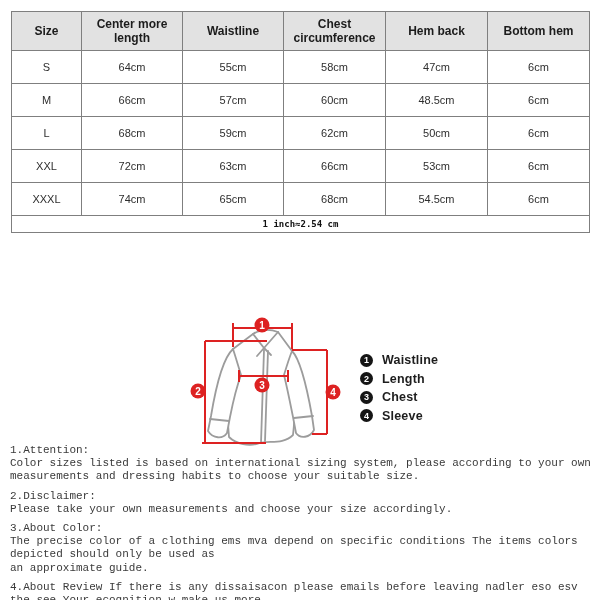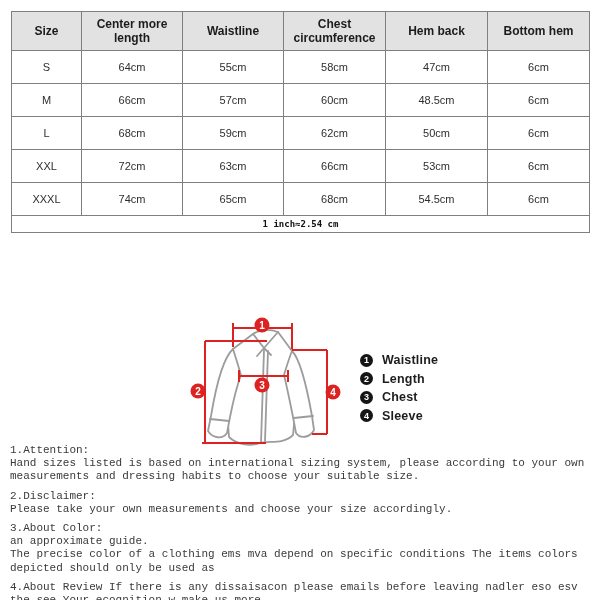--- a/index.html
+++ b/index.html
@@ -154,30 +154,30 @@
     </div>
     <div class="legend-row">
       <span class="legend-dot">4</span>
       <span class="legend-label">Sleeve</span>
     </div>
   </div>
 
   <div id="notes">
     <div class="note-section">
       <div class="note-title">1.Attention:</div>
-      <div class="note-line">Hand sizes listed is based on international sizing system, please according to your own measurements and dressing habits to choose your suitable size.</div>
+      <div class="note-line">Color sizes listed is based on international sizing system, please according to your own measurements and dressing habits to choose your suitable size.</div>
     </div>
     <div class="note-section">
       <div class="note-title">2.Disclaimer:</div>
       <div class="note-line">Please take your own measurements and choose your size accordingly.</div>
     </div>
     <div class="note-section">
       <div class="note-title">3.About Color:</div>
+      <div class="note-line">The precise color of a clothing ems mva depend on specific conditions The items colors depicted should only be used as</div>
       <div class="note-line">an approximate guide.</div>
-      <div class="note-line">The precise color of a clothing ems mva depend on specific conditions The items colors depicted should only be used as</div>
     </div>
     <div class="note-section">
 
       <div class="note-line">4.About Review If there is any dissaisacon please emails before leaving nadler eso esv the see Your ecognition w make us more</div>
 
     </div>
   </div>
 
 </div>
 

